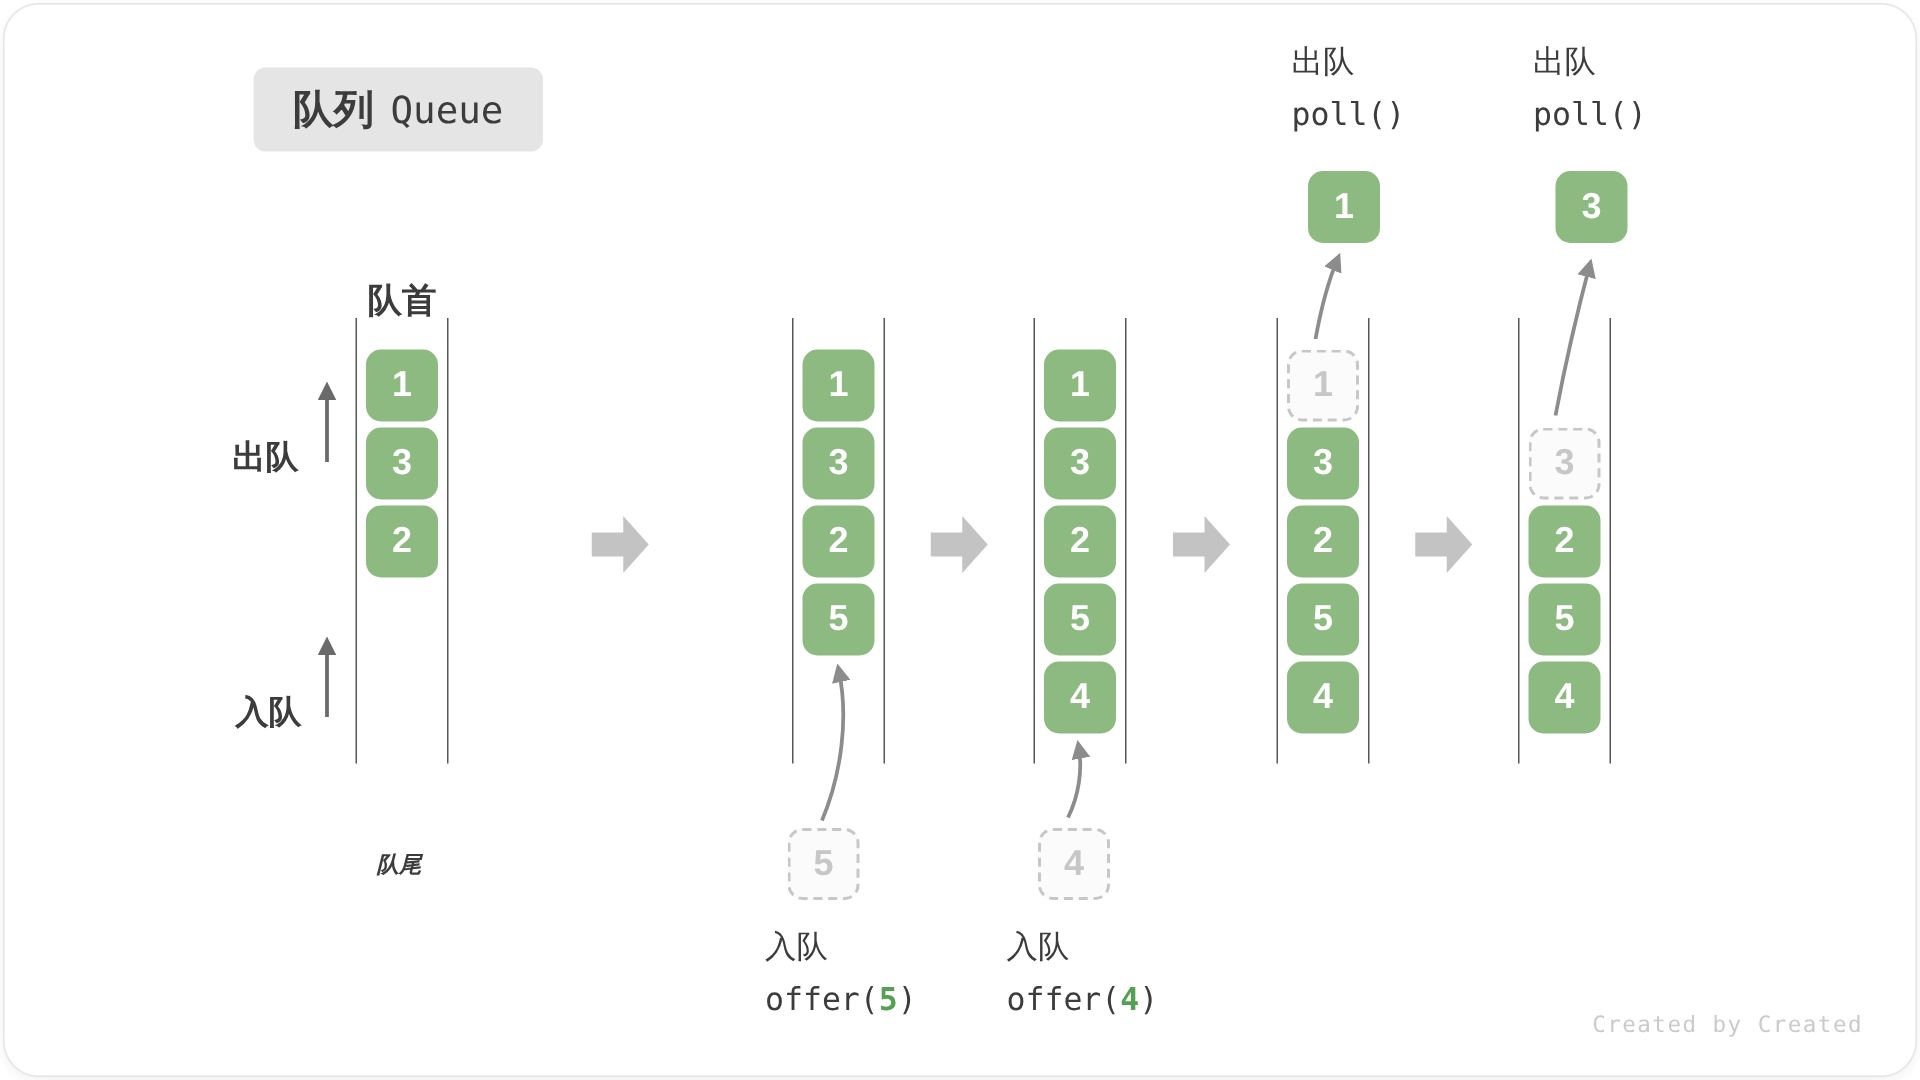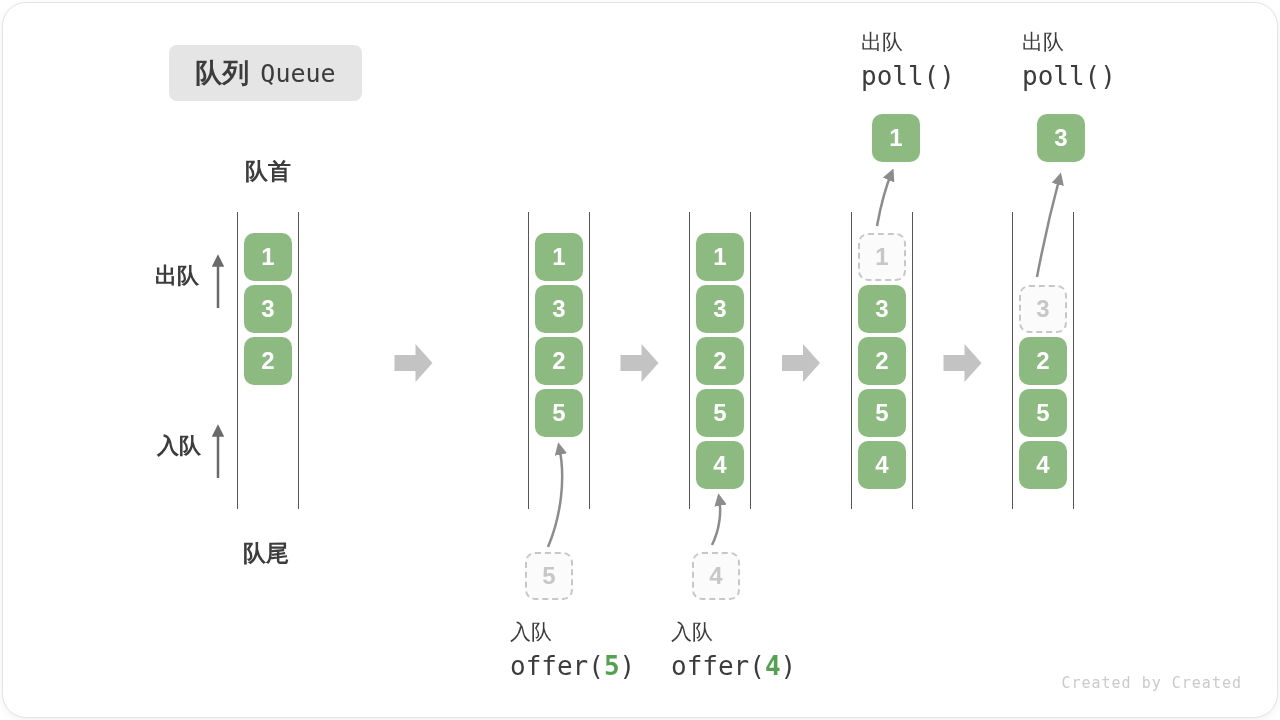--- a/index.html
+++ b/index.html
@@ -10,34 +10,34 @@
   #stage { position:absolute; inset:0; }
   #overlay { position:absolute; left:0; top:0; pointer-events:none; }
 
   #title-box { position:absolute; left:169px; top:45px; width:193px; height:56px;
     background:var(--titlebg); border-radius:8px; display:flex; align-items:center;
     justify-content:center; gap:11px; }
   #title-zh { font-size:27px; font-weight:700; color:var(--dark); }
   #title-en { font-family:"DejaVu Sans Mono","Liberation Mono",monospace;
     font-size:25px; color:var(--dark); }
 
-  .side-label { position:absolute; font-weight:700; font-size:22px; color:var(--dark); white-space:nowrap; }
+  .side-label { position:absolute; font-weight:700; font-size:22px; color:var(--dark); white-space:nowrap;margin-top:29px; }
   .centered { transform:translateX(-50%); }
 
   .rail { position:absolute; width:1.5px; background:var(--rail); }
 
   .box { position:absolute; width:48px; height:48px; border-radius:10px;
     background:var(--green); display:flex; align-items:center; justify-content:center;
     font-weight:700; font-size:24px; color:var(--boxtext); }
   .box.ghost { background:#fbfbfb; border:2px dashed var(--ghost); color:var(--ghost); }
 
   .op { position:absolute; color:var(--dark); white-space:nowrap; }
   .op .zh { font-size:21px; line-height:27px; margin-bottom:8px; }
   .op .code { font-family:"DejaVu Sans Mono","Liberation Mono",monospace;
-    font-size:26px; line-height:27px; }
+    font-size:21px; line-height:27px; }
   .op .arg { color:var(--codegreen); font-weight:700; }
 
   #watermark { position:absolute; right:38px; top:674px; letter-spacing:1px;
     font-family:"DejaVu Sans Mono","Liberation Mono",monospace; font-size:15px; color:var(--wm); }
 
   .curve { fill:none; stroke:var(--curve); stroke-width:2.5; }
   .sidearrow { fill:none; stroke:var(--sidearrow); stroke-width:2.5; }
   .flowpoly { fill:var(--flow); }
   #ah-head  { fill:var(--curve); }
   #ah2-head { fill:var(--sidearrow); }
@@ -69,21 +69,21 @@
       <polygon class="flowpoly" points="782,355 803,355 803,344 820,363 803,382 803,371 782,371"></polygon>
       <polygon class="flowpoly" points="943.5,355 964.5,355 964.5,344 981.5,363 964.5,382 964.5,371 943.5,371"></polygon>
     </svg>
 
   <div id="title-box">
     <span id="title-zh">队列</span>
     <span id="title-en">Queue</span>
   </div>
 
   <div class="side-label centered" style="left:268px; top:156px; font-size:23px;">队首</div>
-  <div class="side-label centered" style="left:266px; top:538px; font-size:23px;">队尾</div>
+  <div class="side-label centered" style="left:266px; top:538px; font-size:15px;font-style:italic;">队尾</div>
   <div class="side-label" style="left:155px; top:261px;">出队</div>
   <div class="side-label" style="left:157px; top:431px;">入队</div>
 
   <div id="watermark">Created by Created</div>
 <div class="rail" style="left: 236.75px; top: 212px; height: 297px;"></div>
     <div class="rail" style="left: 297.75px; top: 212px; height: 297px;"></div>
     <div class="box" style="left: 244px; top: 233px;">
       <span>1</span>
     </div>
     <div class="box" style="left: 244px; top: 285px;">

